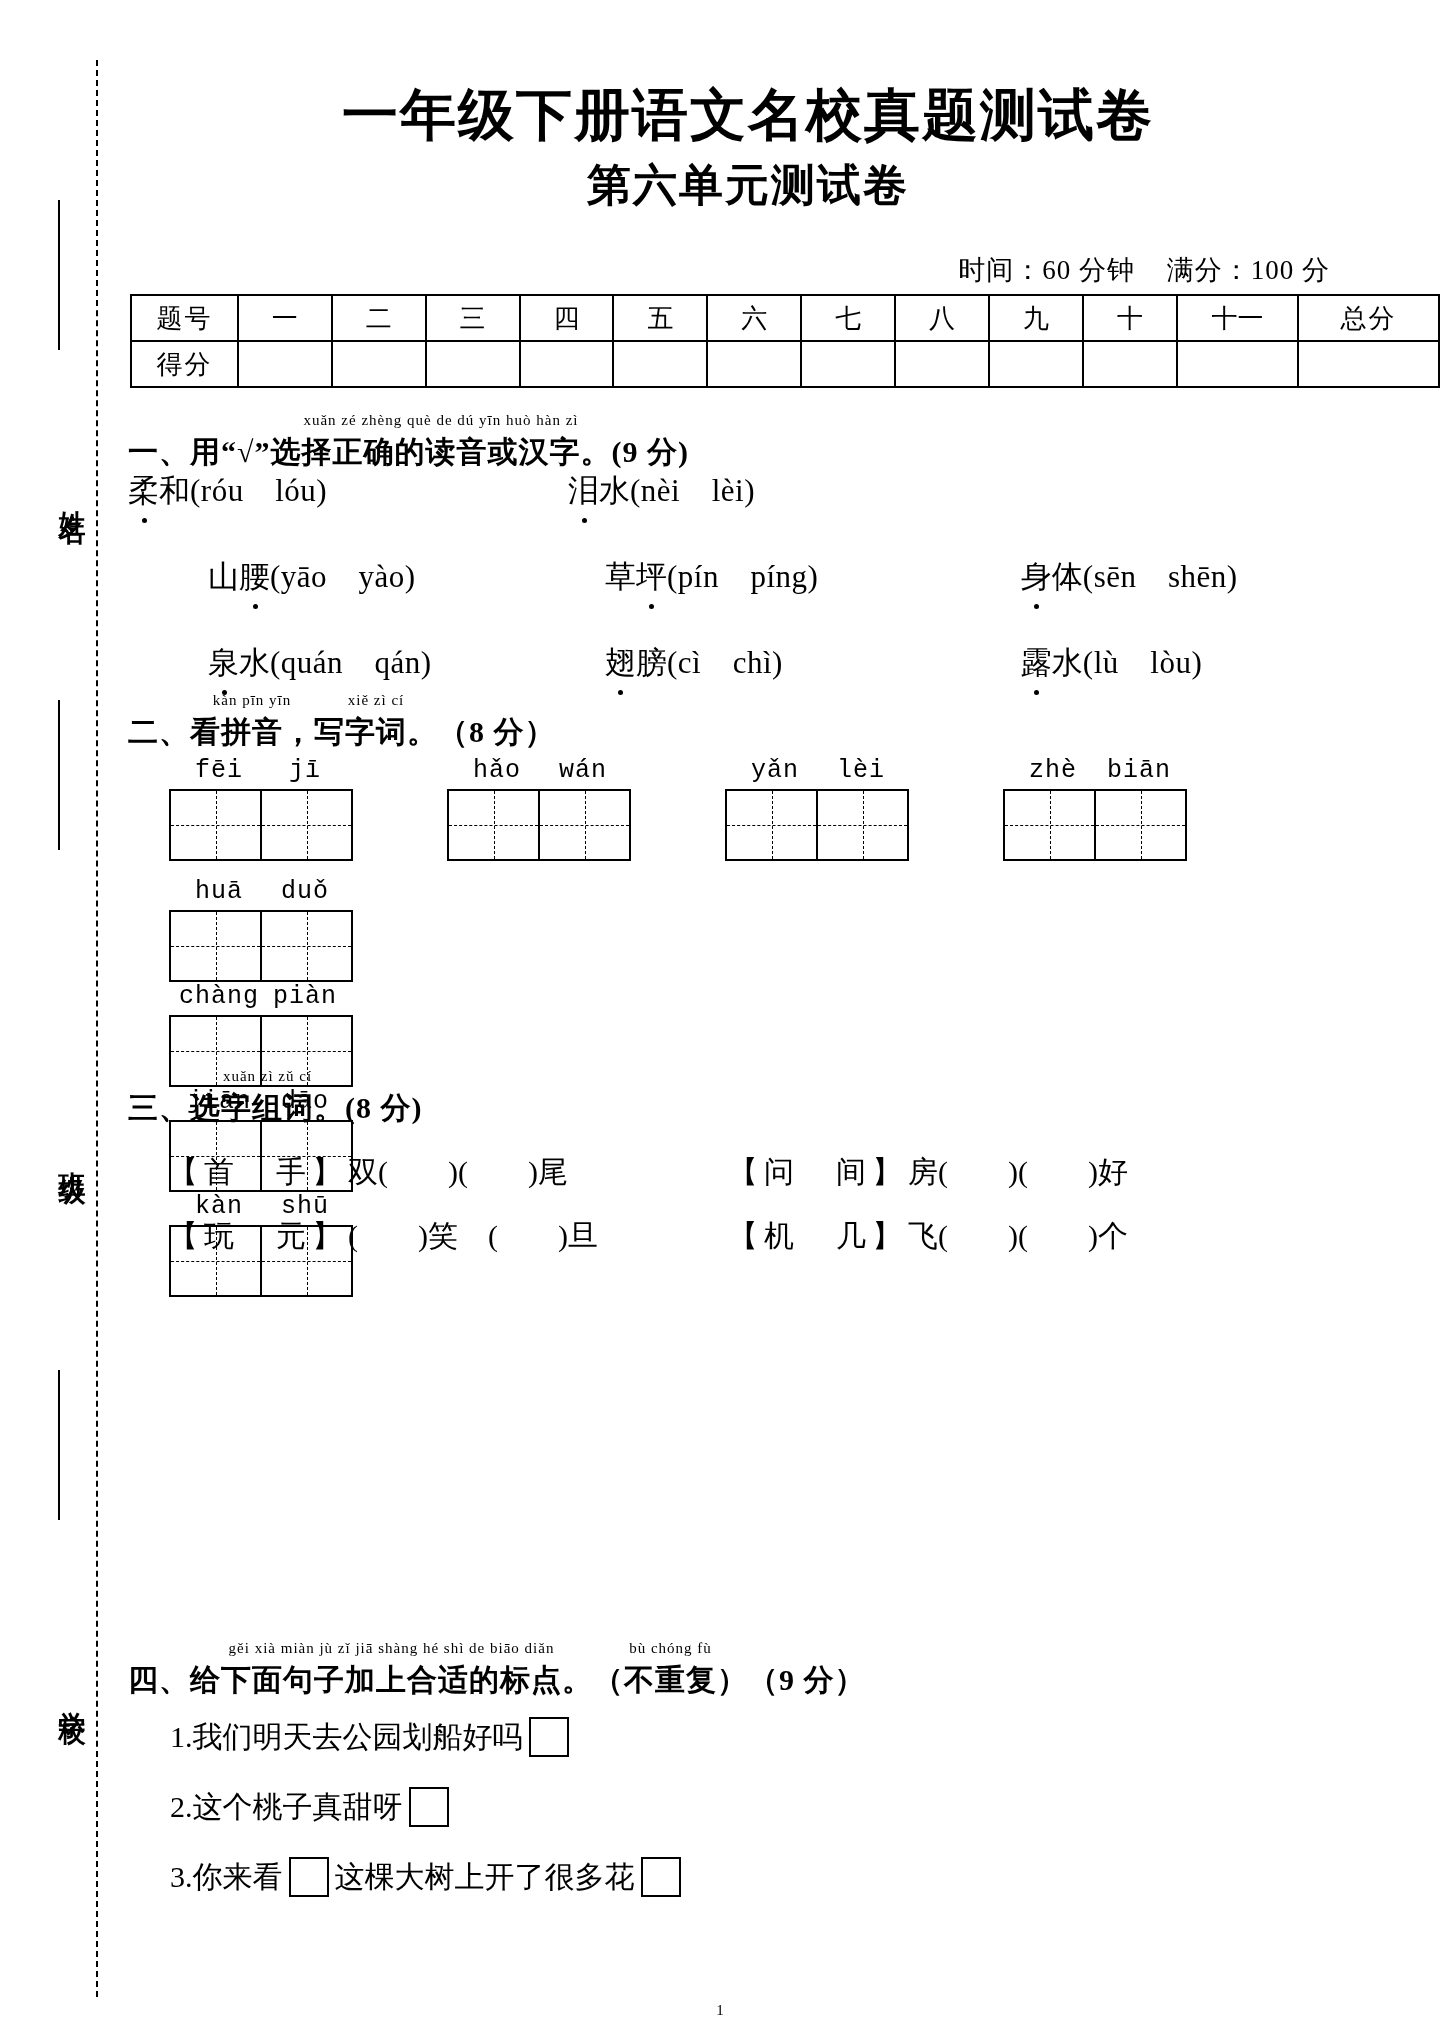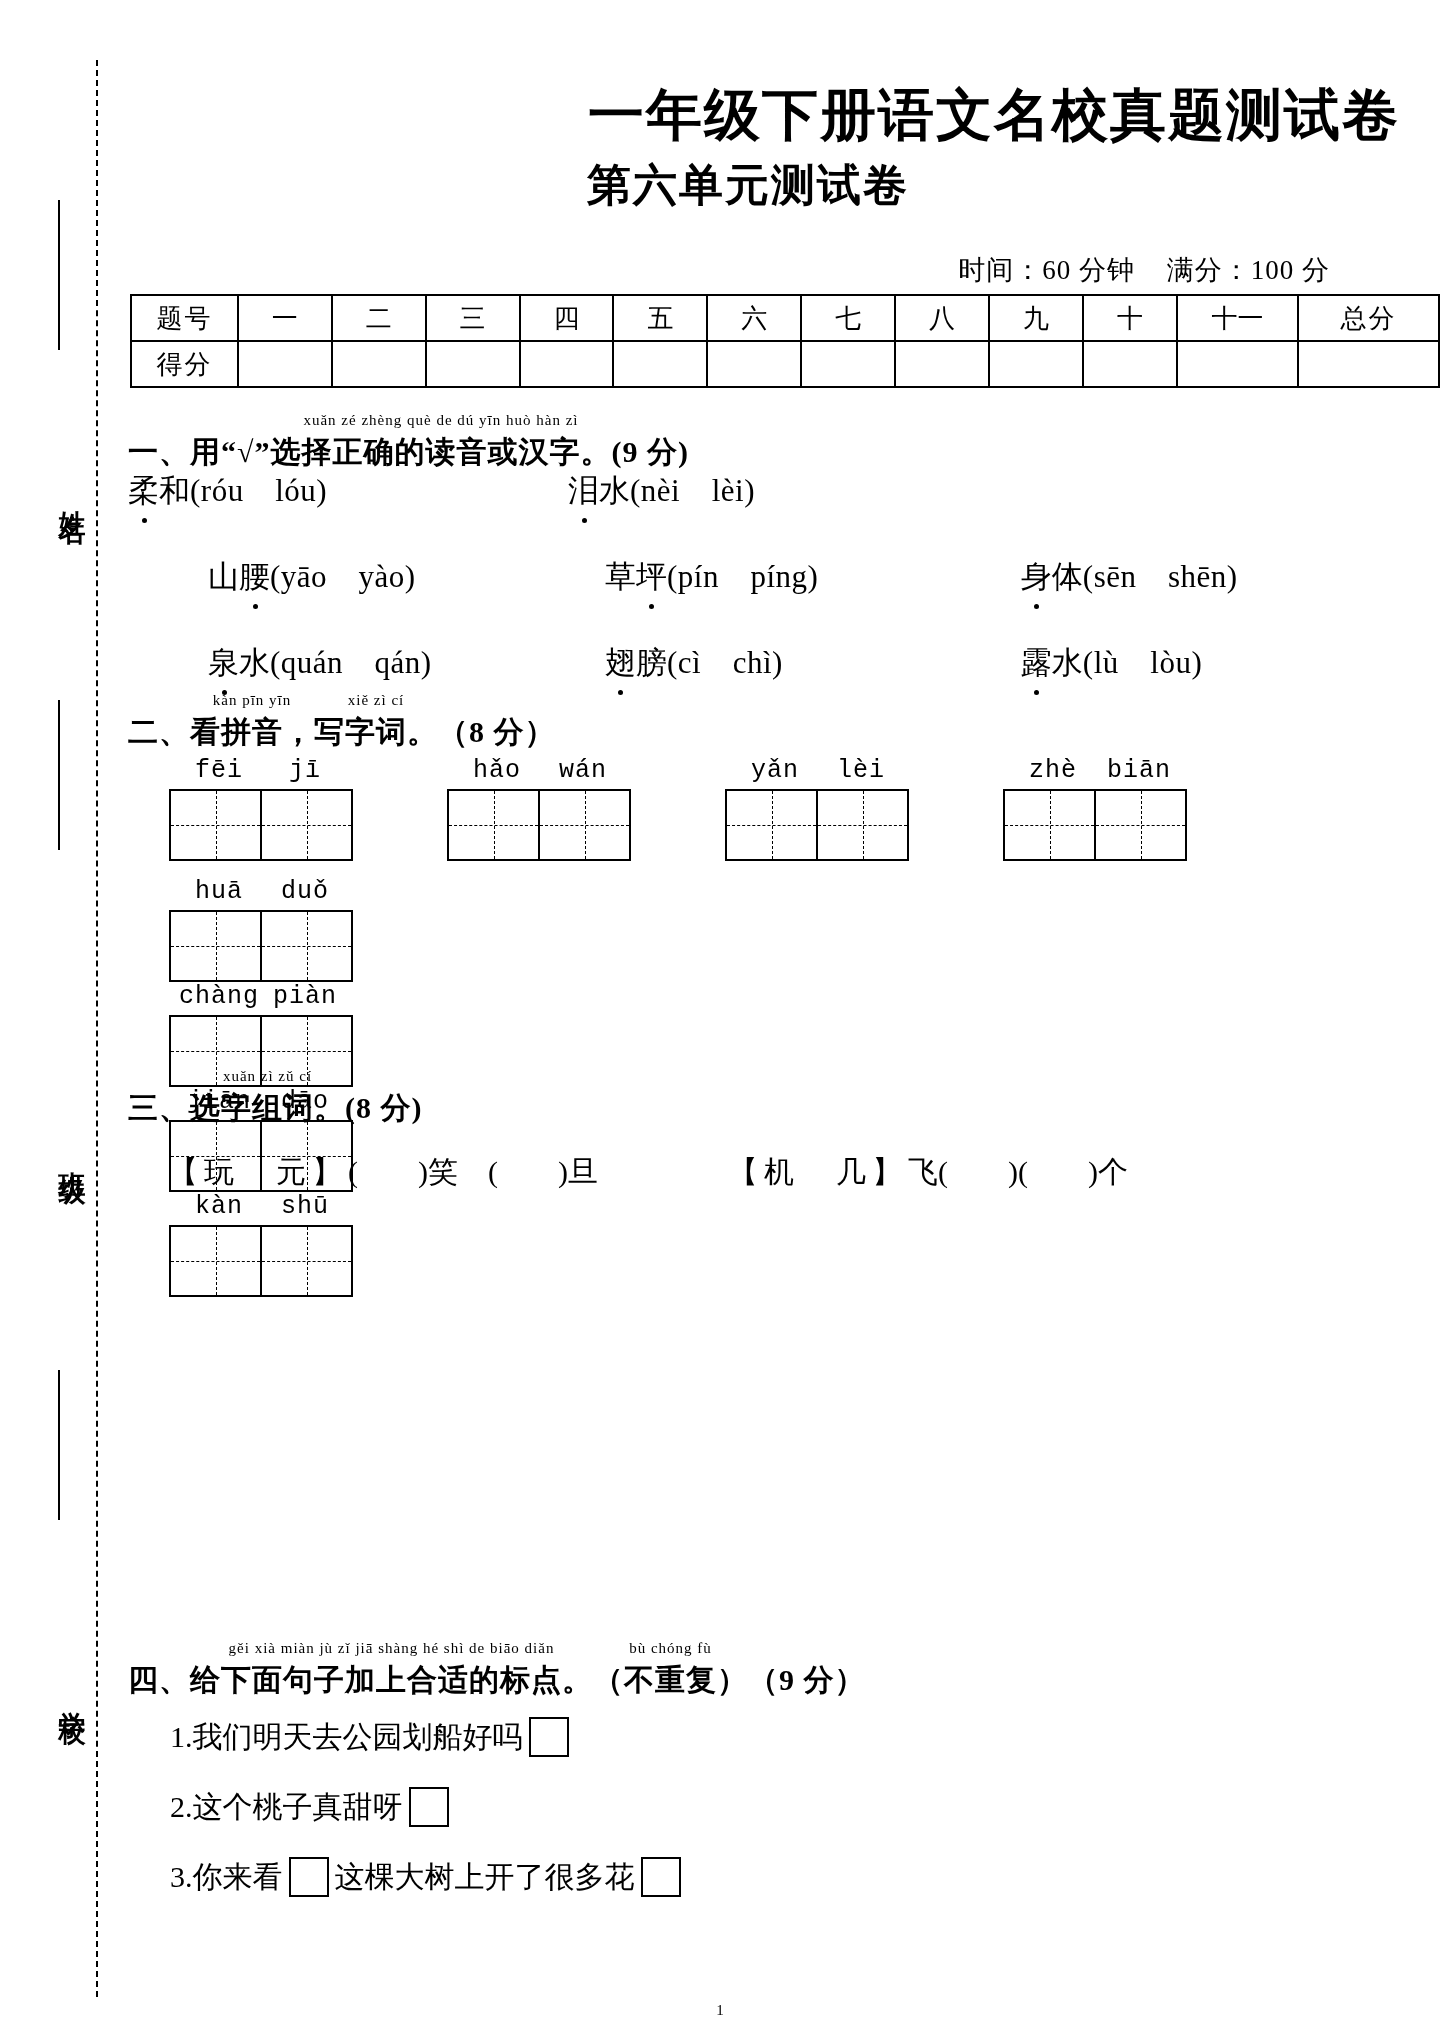--- a/index.html
+++ b/index.html
@@ -52,21 +52,21 @@
     width: 0;
     border-left: 2px solid #000;
     height: 150px;
   }
   
   .title-main {
     position: absolute;
     left: 96px;
     right: 40px;
     top: 78px;
-    text-align: right;
+    text-align: center;
     font-size: 56px;
     font-weight: bold;
     letter-spacing: 2px;
     font-family: "Liberation Serif", serif;
   }
   .title-sub {
     position: absolute;
     left: 96px;
     right: 40px;
     top: 156px;
@@ -376,20 +376,24 @@
       </div>
     </div>
   </div>
 
   <div class="sec" style="top:1088px;">
     <span>三、</span><span class="ruby-wrap"><span class="py">xuǎn zì zǔ cí</span><span>选字组词。</span></span><span>(8 分)</span>
   </div>
 
   <div class="q3area">
     <div class="q3row">
+      <div class="q3left"><span class="brk">【首　手】</span><span class="blank-paren">双(　　)(　　)尾</span></div>
+      <div class="q3right"><span class="brk">【问　间】</span><span class="blank-paren">房(　　)(　　)好</span></div>
+    </div>
+    <div class="q3row">
       <div class="q3left"><span class="brk">【玩　元】</span><span class="blank-paren">(　　)笑　(　　)旦</span></div>
       <div class="q3right"><span class="brk">【机　几】</span><span class="blank-paren">飞(　　)(　　)个</span></div>
     </div>
   </div>
 
   <div class="sec" style="top:1660px;">
     <span>四、</span><span class="ruby-wrap"><span class="py">gěi xià miàn jù zǐ jiā shàng hé shì de biāo diǎn</span><span>给下面句子加上合适的标点。</span></span><span class="ruby-wrap"><span class="py">bù chóng fù</span><span>（不重复）</span></span><span>（9 分）</span>
   </div>
 
   <div class="q4area" style="top:1702px;">

